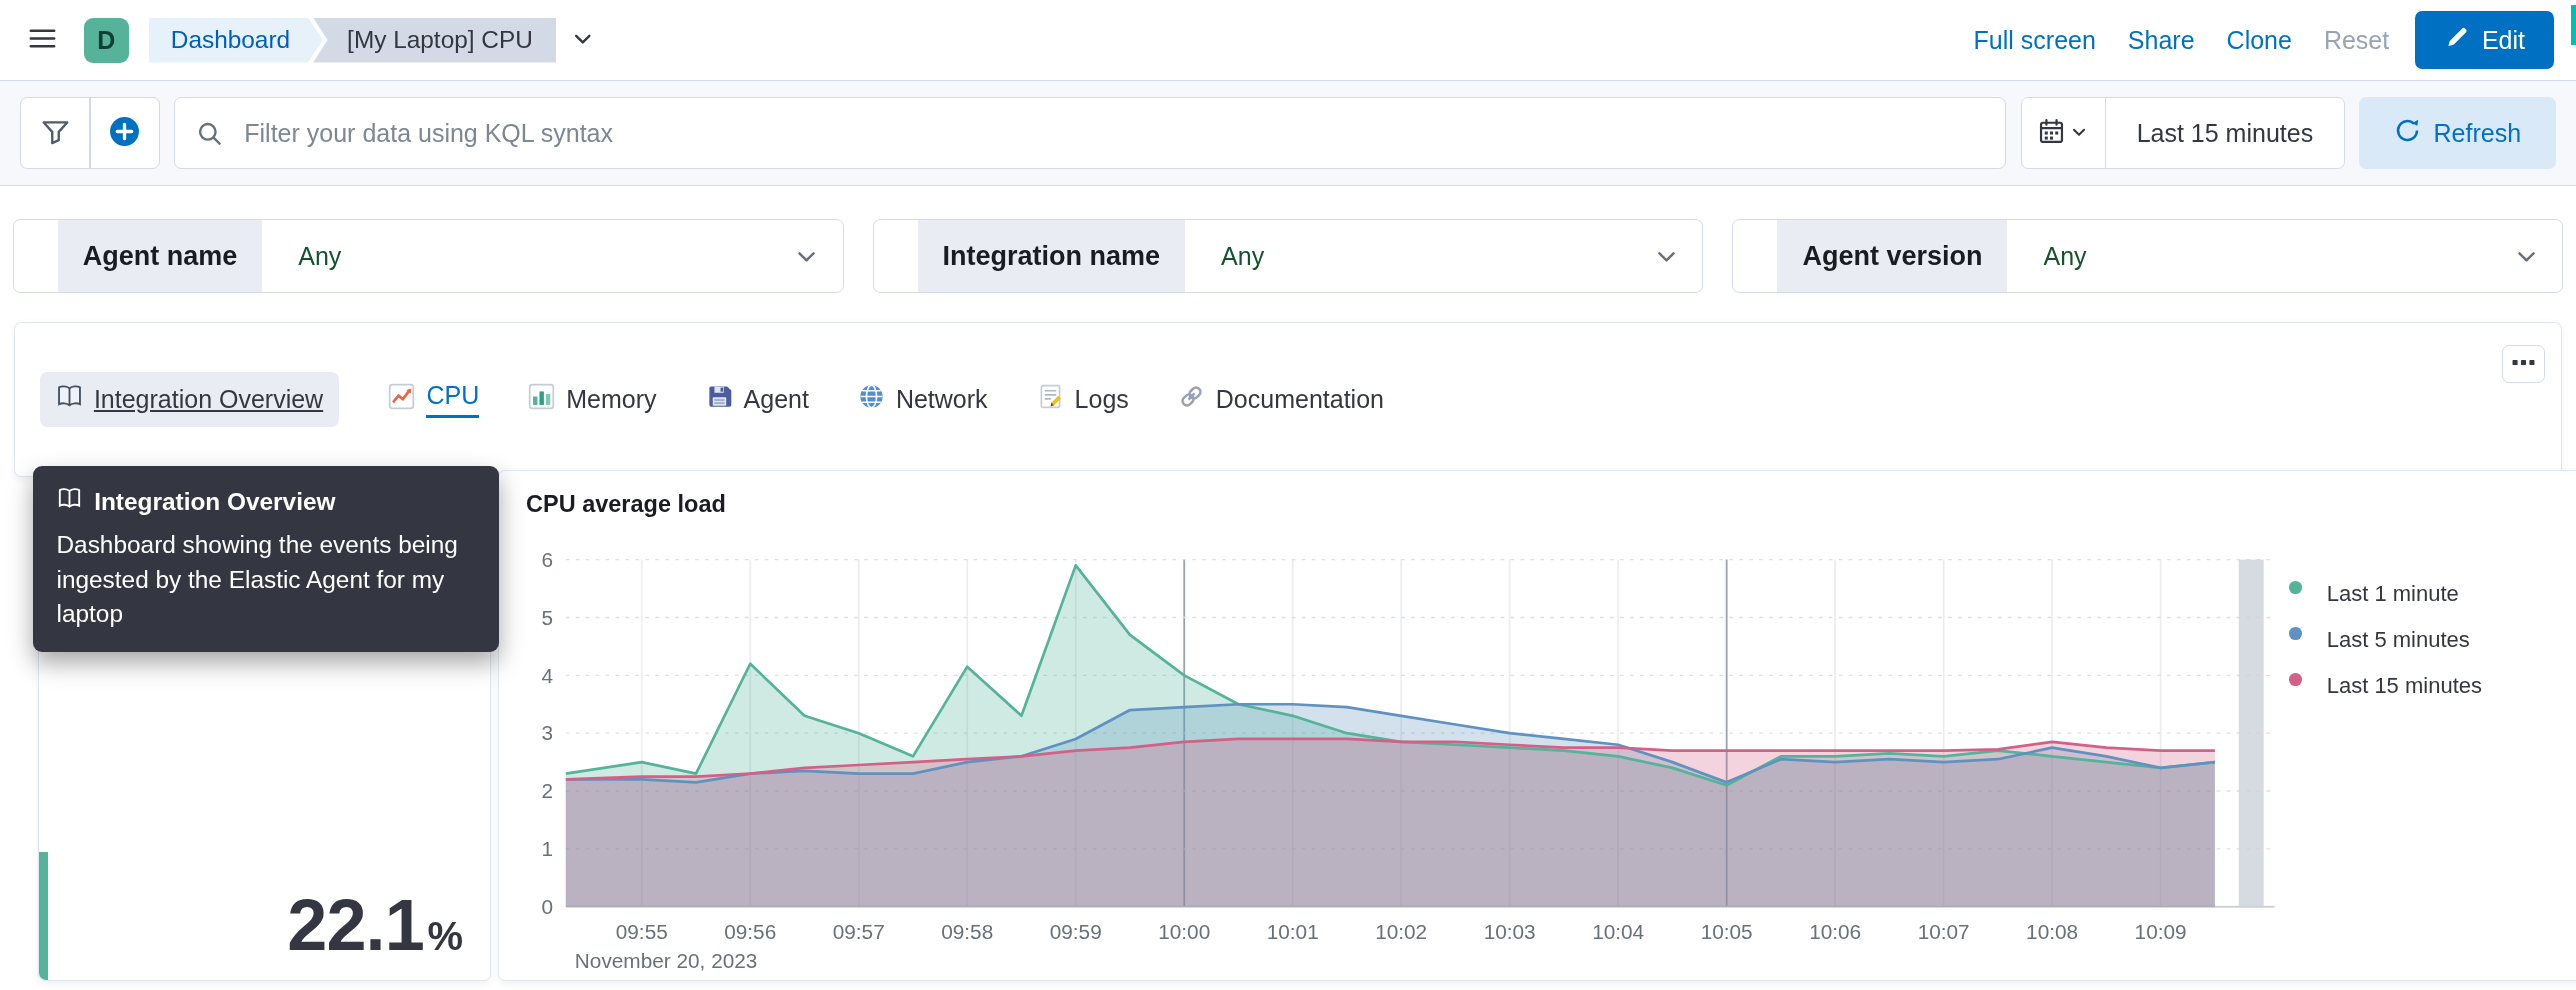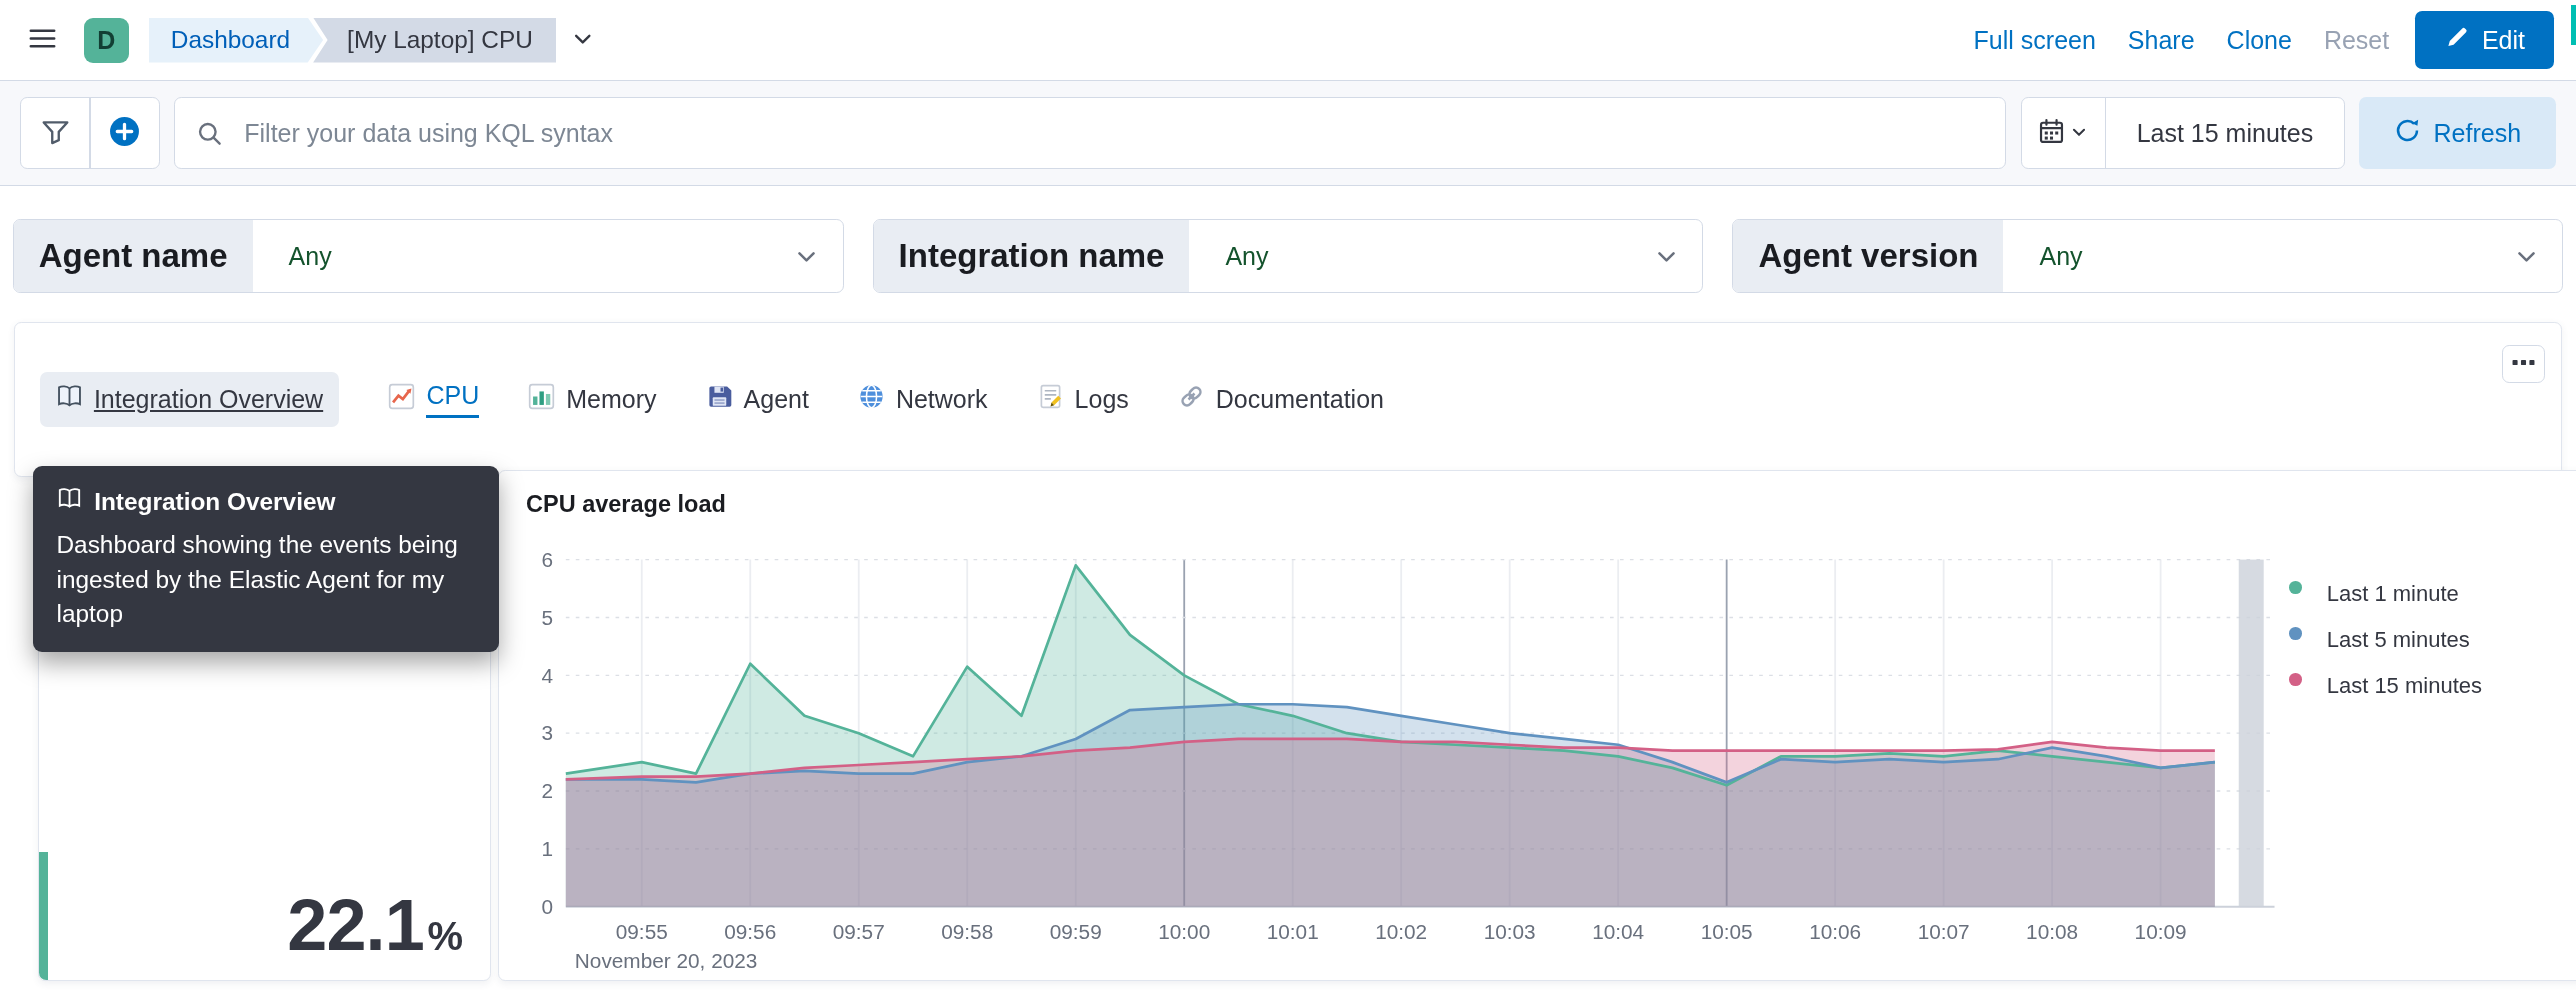--- a/index.html
+++ b/index.html
@@ -47,21 +47,21 @@
   .date-group .divider{width:1.8px;background:#d3dae6;}
   .time-text{flex:1;display:flex;align-items:center;justify-content:center;font-size:25px;color:#343741;cursor:pointer;white-space:nowrap;}
   .refresh-btn{display:flex;align-items:center;justify-content:center;gap:12.7px;height:72px;width:197px;
                background:#d9e9f7;color:#0071c2;font-size:25px;font-weight:500;border:none;border-radius:7.2px;cursor:pointer;}
 
   
   .filters-row{position:absolute;left:0;top:186px;width:2576px;height:136px;background:#fff;
                display:flex;gap:29px;padding:33px 12.7px 0 12.7px;box-sizing:border-box;}
   .control-group{flex:1;height:74px;display:flex;align-items:stretch;border:1.8px solid #d3dae6;border-radius:7.2px;
                  overflow:hidden;background:#fff;box-sizing:border-box;cursor:pointer;}
-  .control-label{background:#e9edf3;display:flex;align-items:center;padding:0 25px;font-size:33px;font-weight:bold;color:#1a1c21;white-space:nowrap;}
+  .control-label{background:#e9edf3;display:flex;align-items:center;padding:0 25px;font-size:27px;font-weight:bold;color:#1a1c21;white-space:nowrap;margin-left:44px;}
   .control-value{flex:1;display:flex;align-items:center;padding:0 36px;font-size:25px;color:#14532d;}
   .control-chevron{display:flex;align-items:center;padding-right:23.5px;color:#69707d;}
 
   
   .panel{background:#fff;border:0.9px solid #e0e5ee;border-radius:7.2px;box-shadow:0 2.7px 7.2px rgba(64,77,98,0.08);box-sizing:border-box;}
   .tabs-panel{position:absolute;left:13.6px;right:13.6px;top:322px;height:155px;display:flex;align-items:center;
               padding:0 25px;gap:49px;}
   .tab{display:flex;align-items:center;gap:11px;font-size:25px;color:#343741;cursor:pointer;white-space:nowrap;}
   .tab-hovered{background:#e9edf3;border-radius:7.2px;padding:11px 16.3px;}
   .tab-hovered .tab-label{text-decoration:underline;font-weight:500;}

